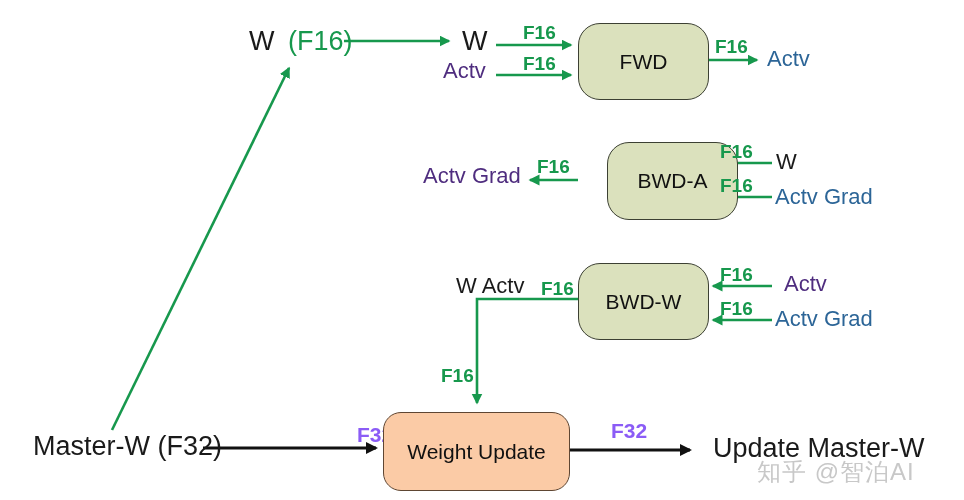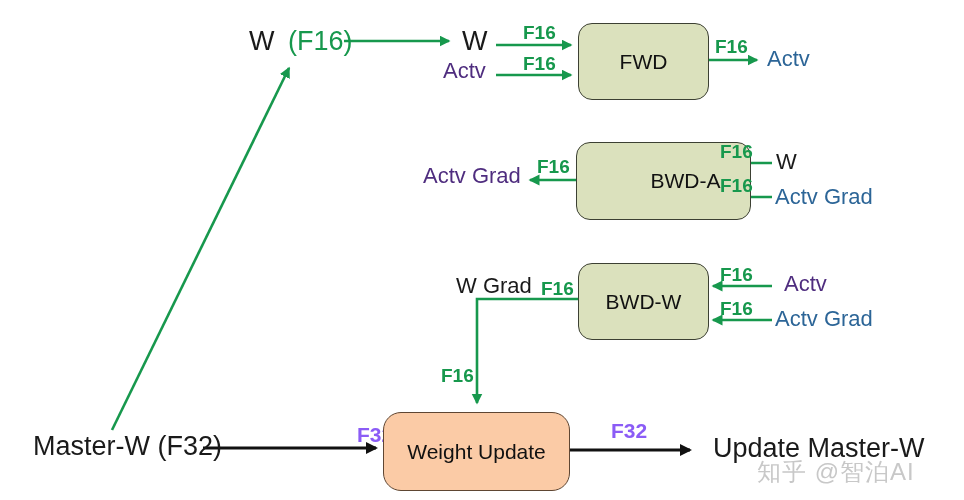--- a/index.html
+++ b/index.html
@@ -13,21 +13,21 @@
   .big{font-size:27px;}
   .green{color:var(--green,#17984d);}
   .blue{color:var(--blue,#2c6597);}
   .purple{color:var(--purple,#4f2d7f);}
   .f16{color:var(--green,#17984d);font-weight:700;font-size:19px;}
   .f32{color:#8b5cf6;font-weight:700;font-size:21px;margin-left:36px;}
   .box{
     position:absolute;display:flex;align-items:center;justify-content:center;
     background:var(--box-green-fill,#dbe1bd);
     border:1.6px solid var(--box-green-border,#3c4033);
-    border-radius:14px;font-size:21px;color:#111;
+    border-radius:22px;font-size:21px;color:#111;
   }
   .box.orange{
     background:var(--box-orange-fill,#fbcba6);
     border-color:var(--box-orange-border,#5e4633);
     border-radius:18px;
   }
   .watermark{position:absolute;font-size:24px;color:var(--watermark,#c8c8c8);letter-spacing:1px;}
   svg .gln{stroke:var(--green,#17984d);stroke-width:2.6;fill:none;}
   svg .bln{stroke:#111;stroke-width:3;fill:none;}
 </style>
@@ -70,29 +70,29 @@
   <div class="lbl f16" style="left:523px;top:23px;">F16</div>
   <div class="lbl f16" style="left:523px;top:54px;">F16</div>
   <div class="box" style="left:578px;top:23px;width:129px;height:75px;">
     <span>FWD</span>
   </div>
   <div class="lbl f16" style="left:715px;top:37px;">F16</div>
   <div class="lbl sz blue" style="left:767px;top:47px;">Actv</div>
 
   <div class="lbl sz purple" style="left:423px;top:164px;">Actv Grad</div>
   <div class="lbl f16" style="left:537px;top:157px;">F16</div>
-  <div class="box" style="left:576px;top:142px;width:129px;height:76px;padding-left:44px;">
+  <div class="box" style="left:607px;top:142px;width:129px;height:76px;">
     <span>BWD-A</span>
   </div>
   <div class="lbl f16" style="left:720px;top:142px;">F16</div>
   <div class="lbl sz" style="left:776px;top:150px;">W</div>
   <div class="lbl f16" style="left:720px;top:176px;">F16</div>
   <div class="lbl sz blue" style="left:775px;top:185px;">Actv Grad</div>
 
-  <div class="lbl sz" style="left:456px;top:274px;">W Grad</div>
+  <div class="lbl sz" style="left:456px;top:274px;">W Actv</div>
   <div class="lbl f16" style="left:541px;top:279px;">F16</div>
   <div class="box" style="left:578px;top:263px;width:129px;height:75px;">
     <span>BWD-W</span>
   </div>
   <div class="lbl f16" style="left:720px;top:265px;">F16</div>
   <div class="lbl sz purple" style="left:784px;top:272px;">Actv</div>
   <div class="lbl f16" style="left:720px;top:299px;">F16</div>
   <div class="lbl sz blue" style="left:775px;top:307px;">Actv Grad</div>
   <div class="lbl f16" style="left:441px;top:366px;">F16</div>
 

